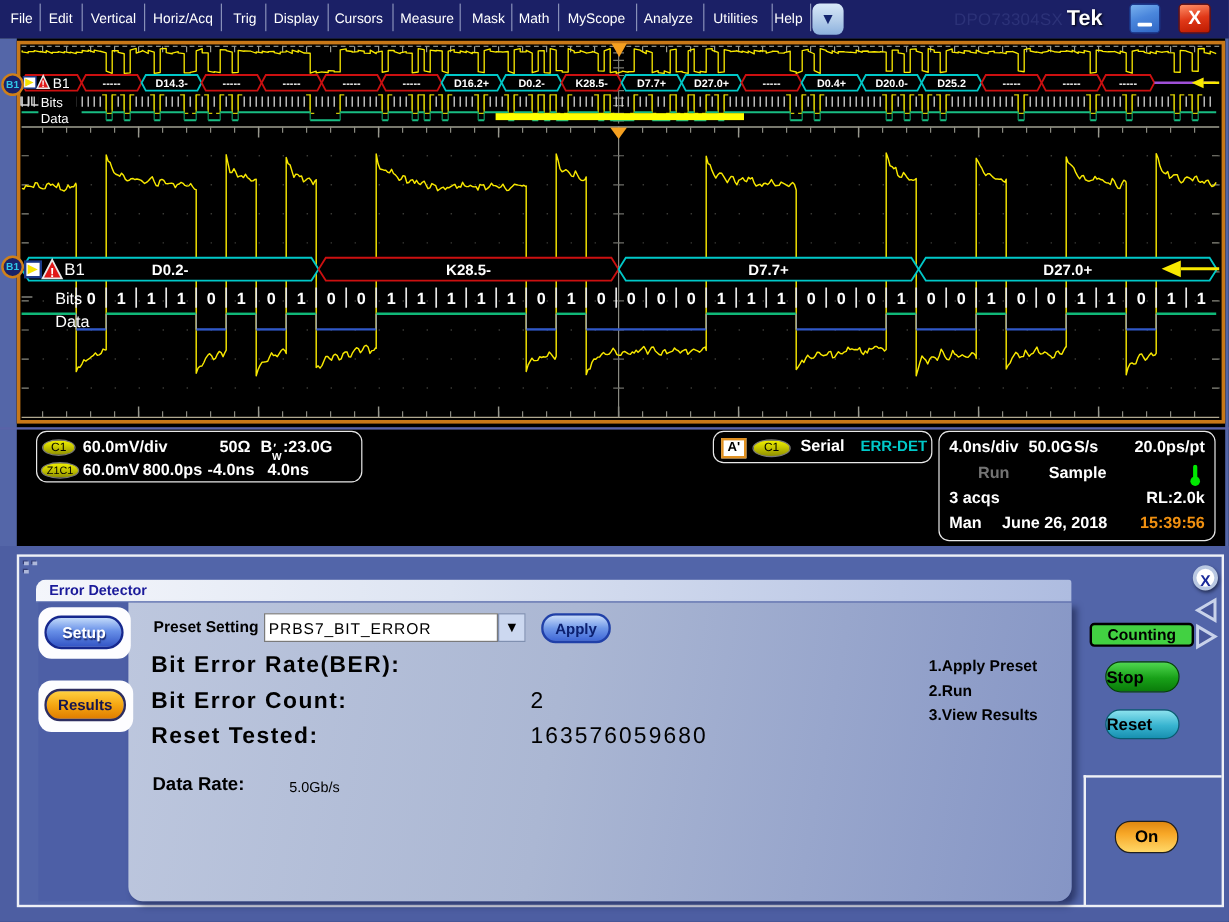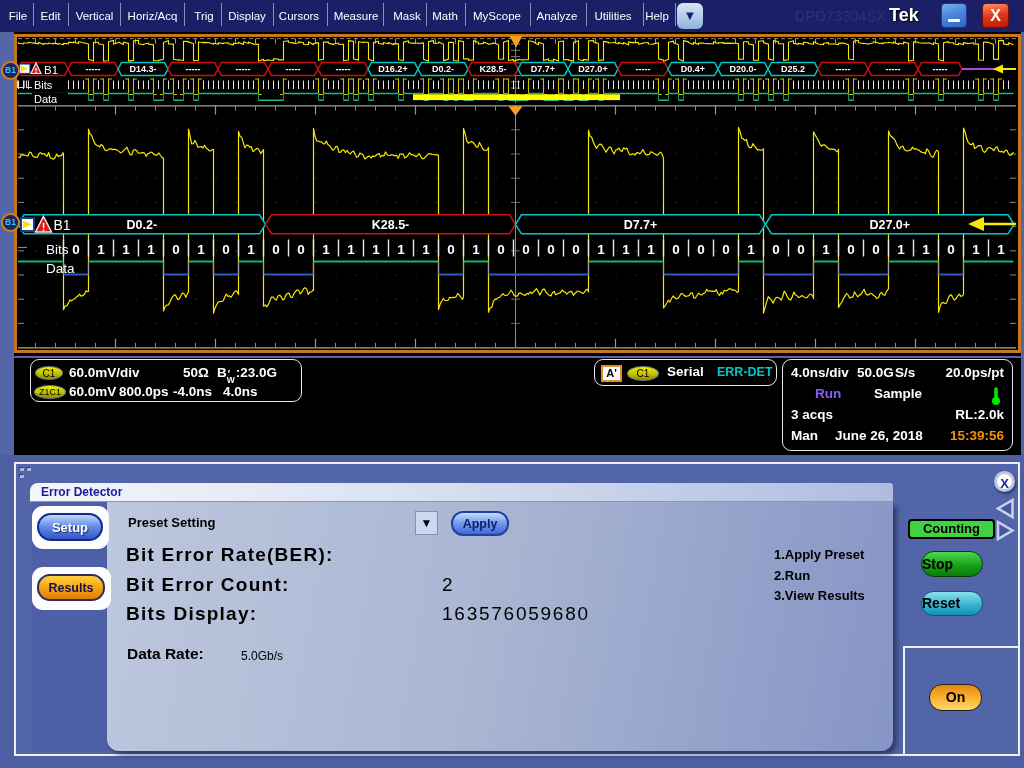--- a/index.html
+++ b/index.html
@@ -99,21 +99,21 @@
       <div class="badge" style="left:32px; top:6px; width:32px; height:15px; font-size:10px; line-height:14px;">C1</div>
       <div class="wt" style="left:72px; top:4px;">Serial</div>
       <div class="wt" style="left:122px; top:5px; color:#00c8c8; font-size:12.5px;">ERR-DET</div>
     </div>
 
     <div class="rbox" style="left:782px; top:327px; width:231px; height:92px;">
       <div class="wt" style="left:8px; top:5px;">4.0ns/div</div>
       <div class="wt" style="left:74px; top:5px;">50.0G</div>
       <div class="wt" style="left:112px; top:5px;">S/s</div>
       <div class="wt" style="right:8px; top:5px;">20.0ps/pt</div>
-      <div class="wt" style="left:8px; top:26px; color:#8b5cf6;padding-left:24px;">Run</div>
+      <div class="wt" style="left:8px; top:26px; color:#737373;padding-left:24px;">Run</div>
       <div class="wt" style="left:91px; top:26px;">Sample</div>
       <svg style="position:absolute; left:206px; top:27px;" width="14" height="20">
           <path d="M7 2 V12" stroke="#00e800" stroke-width="3.5" stroke-linecap="round"></path>
           <circle cx="7" cy="14" r="4" fill="#00e800"></circle>
         </svg>
       <div class="wt" style="left:8px; top:47px;">3 acqs</div>
       <div class="wt" style="right:8px; top:47px;">RL:2.0k</div>
       <div class="wt" style="left:8px; top:68px;">Man</div>
       <div class="wt" style="left:52px; top:68px;">June 26, 2018</div>
       <div class="wt" style="right:8px; top:68px; color:#f09010;">15:39:56</div>
@@ -307,27 +307,28 @@
       <div id="dlgbody"></div>
       <div id="dlgpanel"></div>
 
       <div class="tab" style="left:16px; top:42px; width:77px; height:43px;"></div>
       <div style="position:absolute; left:21px; top:49px; width:66px; height:28px; border-radius:14px; background:linear-gradient(180deg,#c2dafa 0%,#6890e8 45%,#3355c5 100%); border:2px solid #16288e; color:#fff; font-weight:bold; font-size:13px; text-align:center; line-height:25px; text-shadow:1px 1px 1px #1a2a70;">Setup</div>
 
       <div class="tab" style="left:16px; top:103px; width:79px; height:43px;"></div>
       <div style="position:absolute; left:21px; top:110px; width:68px; height:27px; border-radius:13px; background:linear-gradient(180deg,#ffd040 0%,#f5a612 50%,#e07d00 100%); border:2px solid #2d2d60; color:#141450; font-weight:bold; font-size:12.5px; text-align:center; line-height:24px;">Results</div>
 
       <div class="lbl" style="left:112px; top:51px; font-size:13px;">Preset Setting</div>
+      <div style="position:absolute; left:204px; top:47px; width:195px; height:24px; background:#fff; border:1px solid #7a7a7a; font-size:13px; letter-spacing:0.75px; color:#000; padding:4px 0 0 3px;">PRBS7_BIT_ERROR</div>
       <div style="position:absolute; left:399px; top:47px; width:23px; height:24px; background:#ccd8f0; border:1px solid #8090b0; color:#000; font-size:12px; text-align:center; line-height:23px;">▼</div>
       <div style="position:absolute; left:435px; top:47px; width:58px; height:25px; border-radius:12px; background:linear-gradient(180deg,#c8dcfa 0%,#7098e8 50%,#4068d8 100%); border:2px solid #2040a8; color:#0c2070; font-weight:bold; font-size:12.5px; text-align:center; line-height:22px;">Apply</div>
 
       <div class="lbl" style="left:110px; top:79.5px; font-size:19px; letter-spacing:1.25px;">Bit Error Rate(BER):</div>
       <div class="lbl" style="left:110px; top:109.5px; font-size:19px; letter-spacing:1.25px;">Bit Error Count:</div>
       <div class="val" style="left:426px; top:109.5px; font-size:19px; letter-spacing:1.75px;">2</div>
-      <div class="lbl" style="left:110px; top:139px; font-size:19px; letter-spacing:1.25px;">Bits Display:</div>
+      <div class="lbl" style="left:110px; top:139px; font-size:19px; letter-spacing:1.25px;">Reset Tested:</div>
       <div class="val" style="left:426px; top:139px; font-size:19px; letter-spacing:1.75px;">163576059680</div>
       <div class="lbl" style="left:111px; top:181px; font-size:15.5px;">Data Rate:</div>
       <div class="val" style="left:225px; top:185px; font-size:12px;">5.0Gb/s</div>
 
       <div class="lbl" style="left:758px; top:83px; font-size:13px;">1.Apply Preset</div>
       <div class="lbl" style="left:758px; top:103.5px; font-size:13px;">2.Run</div>
       <div class="lbl" style="left:758px; top:124px; font-size:13px;">3.View Results</div>
 
       <div style="position:absolute; left:892px; top:55px; width:87px; height:20px; border-radius:4px; background:#42d142; border:2px solid #000; color:#000; font-weight:bold; font-size:13px; text-align:center; line-height:16px;">Counting</div>
       <div style="position:absolute; left:905px; top:87px; width:62px; height:26px; border-radius:13px; background:linear-gradient(180deg,#50d850 0%,#18a018 55%,#0a7c0a 100%); border:1px solid #064006; color:#000; font-weight:bold; font-size:14px; text-align:left; line-height:24px;">Stop</div>

